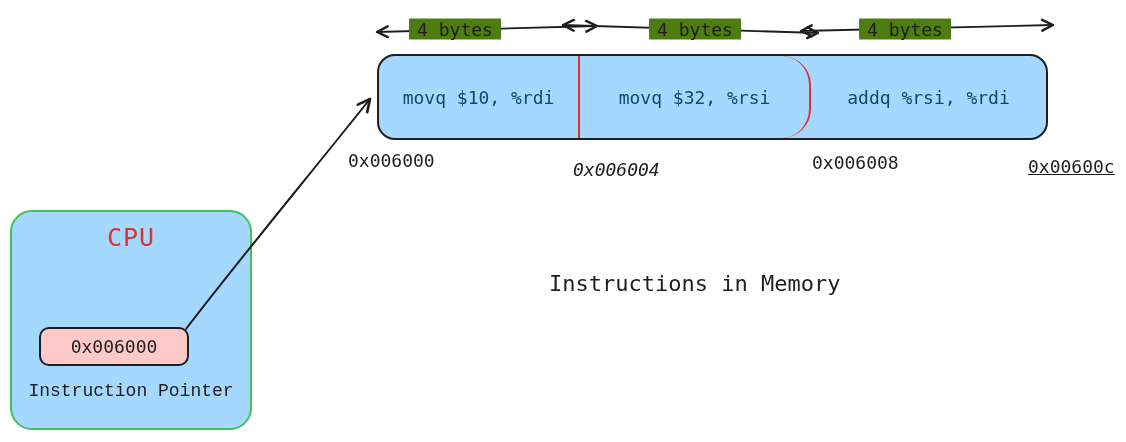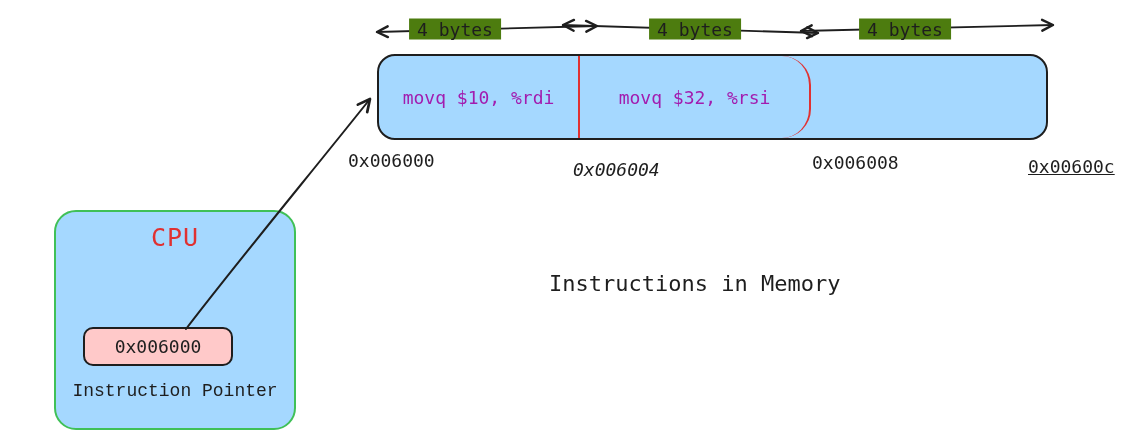--- a/index.html
+++ b/index.html
@@ -35,21 +35,21 @@
     box-sizing: border-box;
     display: flex;
     align-items: center;
     justify-content: center;
   }
   .mem-cell.c1 { width: 201px; border-right: 2.5px solid #e03131; }
   .mem-cell.c2 { width: 231px; border-right: 2.5px solid #e03131; border-radius: 29px; }
   .mem-cell.c3 { flex: 1; }
   .instr {
     font-size: 18px;
-    color: #a21caf;
+    color: #0c4a6e;
     white-space: nowrap;
   }
 
   
   .addr {
     position: absolute;
     font-size: 18px;
     line-height: 1.2;
     color: #1e1e1e;
     white-space: nowrap;
@@ -88,21 +88,20 @@
   .cpu-box {
     position: absolute;
     left: 10px;
     top: 210px;
     width: 242px;
     height: 220px;
     box-sizing: border-box;
     background: #a5d8ff;
     border: 2.5px solid #40c057;
     border-radius: 22px;
-    margin-left: 44px;
   }
   .cpu-label {
     position: absolute;
     top: 11px;
     left: 0;
     width: 100%;
     text-align: center;
     font-size: 25px;
     color: #e03131;
     letter-spacing: 1px;
@@ -151,20 +150,23 @@
 
 <div class="canvas">
 
   <div class="mem-box">
     <div class="mem-cell c1">
       <span class="instr">movq $10, %rdi</span>
     </div>
     <div class="mem-cell c2">
       <span class="instr">movq $32, %rsi</span>
     </div>
+    <div class="mem-cell c3">
+      <span class="instr">addq %rsi, %rdi</span>
+    </div>
   </div>
 
   <span class="addr a0">0x006000</span>
   <span class="addr a1">0x006004</span>
   <span class="addr a2">0x006008</span>
   <span class="addr a3">0x00600c</span>
 
   <div class="cpu-box">
     <div class="cpu-label">CPU</div>
     <div class="ip-box">

